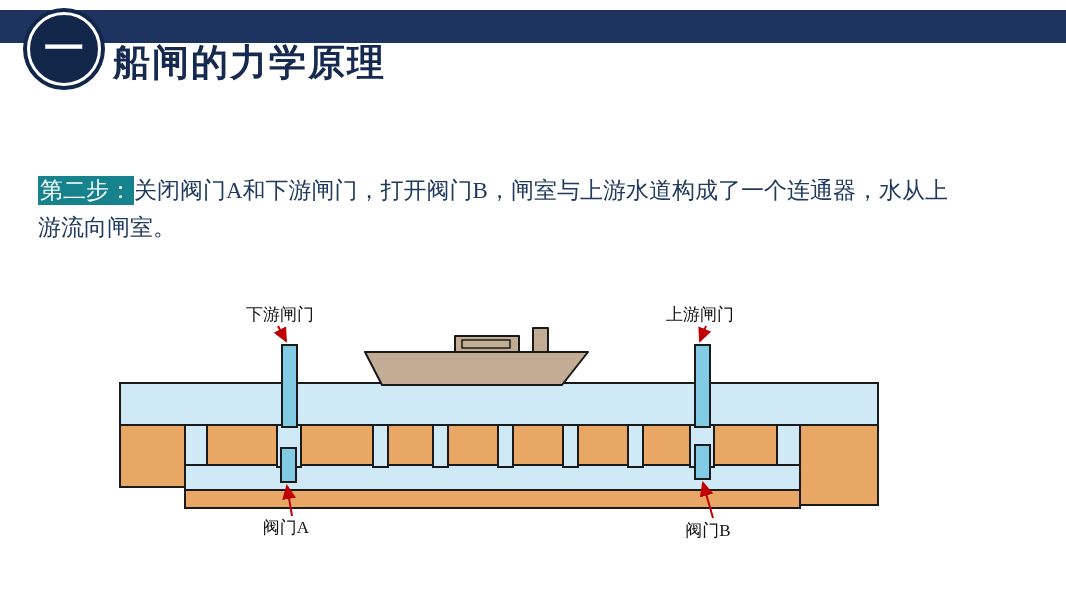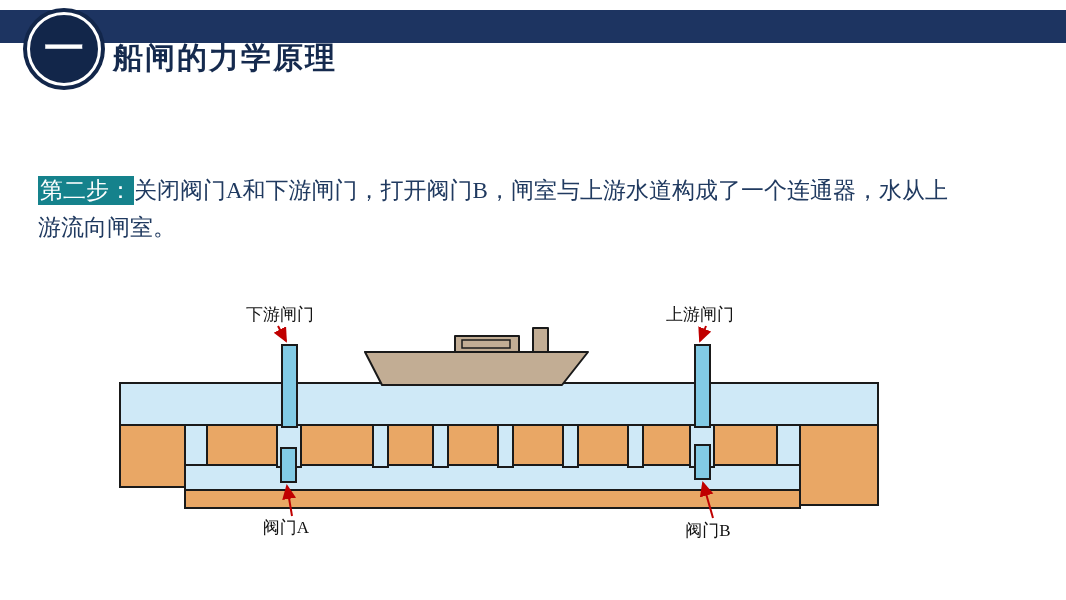--- a/index.html
+++ b/index.html
@@ -25,21 +25,21 @@
   }
   .badge::before {
     content: ""; position: absolute; inset: 4px;
     border: 3px solid #ffffff; border-radius: 50%;
   }
   .badge-text {
     color: #ffffff; font-size: 40px; font-weight: bold; line-height: 1;
   }
   .title {
     position: absolute; left: 113px; top: 38px; margin: 0;
-    font-size: 30px; font-weight: bold; letter-spacing: 2px;
+    font-size: 37px; font-weight: bold; letter-spacing: 2px;
     color: var(--title-color, #152a4e);
     text-align: center;
   }
 
   
   .body-text {
     position: absolute; left: 38px; top: 172px; width: 932px; margin: 0;
     font-size: 23px; line-height: 37px;
     color: var(--body-text, #203a60);
   }

